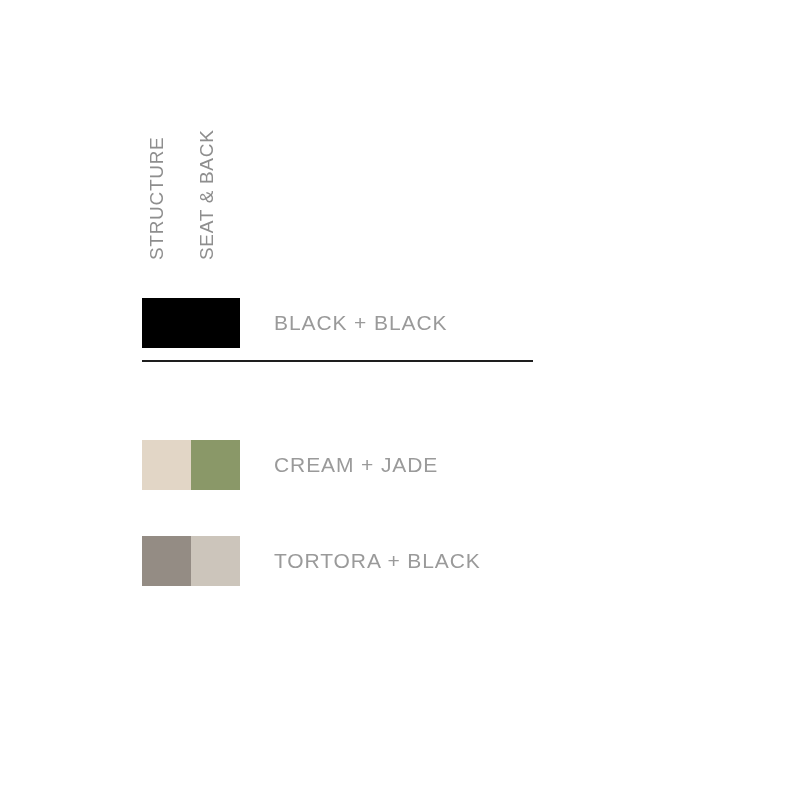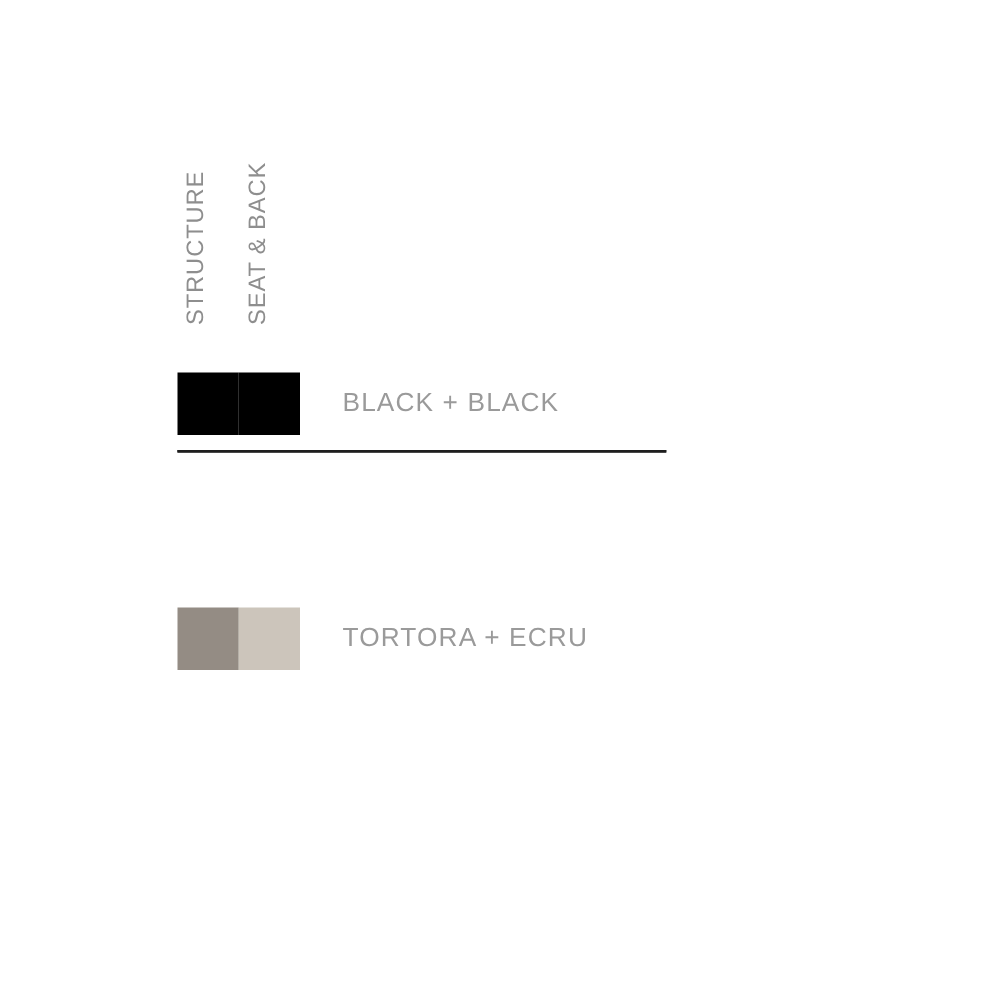--- a/index.html
+++ b/index.html
@@ -118,26 +118,33 @@
       <div class="row-label">BLACK + BLACK</div>
     </div>
     <div class="row-spacer">
       <div class="divider light" style="top:62px"></div>
     </div>
 
     <div class="row-spacer">
       <div class="divider dark" style="top:62px"></div>
     </div>
 
+    <div class="row">
+      <div class="swatch">
+        <div class="swatch-half" style="background-color: rgb(226, 214, 198);"></div>
+        <div class="swatch-half" style="background-color: rgb(138, 152, 104);"></div>
+      </div>
+      <div class="row-label">CREAM + JADE</div>
+    </div>
     <div class="row-spacer">
       <div class="divider dark" style="top:62px"></div>
     </div>
 
     <div class="row">
       <div class="swatch">
         <div class="swatch-half" style="background-color: rgb(148, 140, 132);"></div>
         <div class="swatch-half" style="background-color: rgb(204, 197, 187);"></div>
       </div>
-      <div class="row-label">TORTORA + ECRU</div>
+      <div class="row-label">TORTORA + BLACK</div>
     </div>
 
   </div>
 </div>
 
 </body></html>

